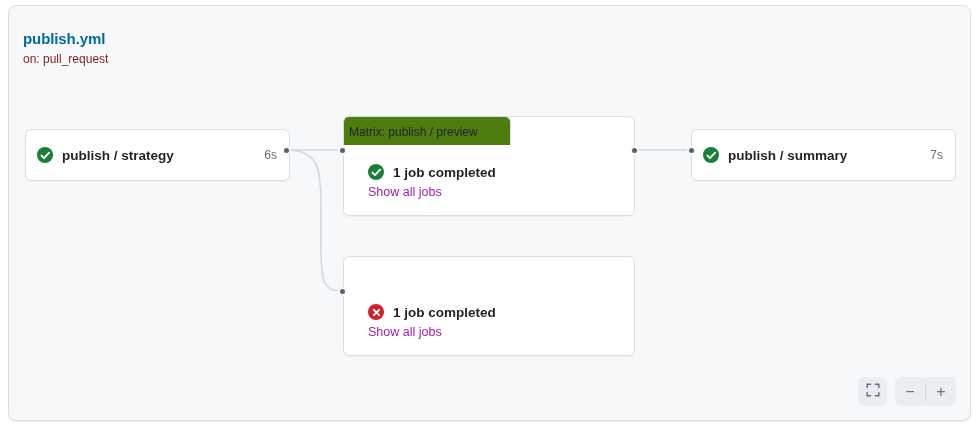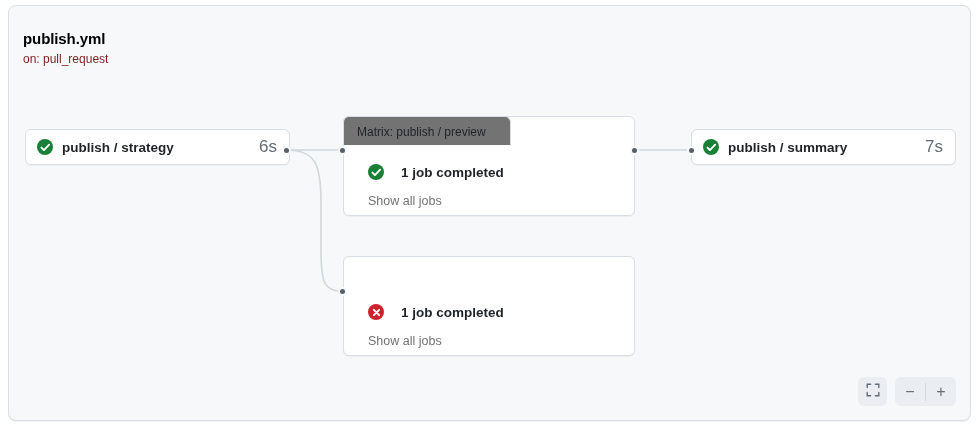--- a/index.html
+++ b/index.html
@@ -34,21 +34,21 @@
   
   .wf-head {
     position: absolute;
     left: 14px;
     top: 24px;
     line-height: 1.25;
   }
   .wf-title {
     font-size: 15px;
     font-weight: 700;
-    color: #000000;
+    color: #0369a1;
     letter-spacing: -0.1px;
   }
   .wf-trigger {
     font-size: 12px;
     color: #7f1d1d;
     margin-top: 3px;
   }
 
   
   .edges {
@@ -63,56 +63,56 @@
   .node {
     position: absolute;
     background: #ffffff;
     border: 1px solid #d8dee4;
     border-radius: 6px;
     box-shadow: 0 1px 0 rgba(27,31,36,0.04);
   }
 
   
   .job-node {
-    height: 36px;
+    height: 52px;
     display: flex;
     align-items: center;
     padding: 0 12px 0 11px;
   }
   .job-label {
     font-size: 13.5px;
     font-weight: 600;
     color: #1f2328;
     margin-left: 9px;
     white-space: nowrap;
   }
   .job-duration {
     margin-left: auto;
-    font-size: 17px;
+    font-size: 12px;
     color: #636c76;
     font-weight: 400;
   }
 
   
   .matrix-node {
     border-radius: 6px;
   }
   .matrix-tab {
     position: absolute;
     top: -1px;
     left: -1px;
     height: 30px;
-    background: #737373;
+    background: #4d7c0f;
     border: 1px solid #d8dee4;
     border-bottom: none;
     border-top-left-radius: 6px;
     border-top-right-radius: 6px;
     display: flex;
     align-items: center;
-    padding: 0 13px;
+    padding: 0 5px;
     z-index: 3;
   }
   .matrix-tab-label {
     font-size: 12px;
     color: #1f2328;
     white-space: nowrap;
   }
   .matrix-tab-mask {
     position: absolute;
     left: 0;
@@ -125,33 +125,32 @@
     position: absolute;
     left: 0;
     top: 29px;
     right: 0;
     bottom: 0;
     padding: 18px 0 0 24px;
   }
   .matrix-status {
     display: flex;
     align-items: flex-end;
-    gap: 8px;
   }
   .matrix-status-label {
     font-size: 13.5px;
     font-weight: 600;
     color: #1f2328;
     margin-left: 9px;
     white-space: nowrap;
   }
   .matrix-link {
-    margin-top: 14px;
+    margin-top: 5px;
     font-size: 12.5px;
-    color: #737373;
+    color: #a21caf;
     cursor: pointer;
     display: inline-block;
   }
 
   
   .status-icon {
     width: 16px;
     height: 16px;
     border-radius: 50%;
     display: inline-flex;

